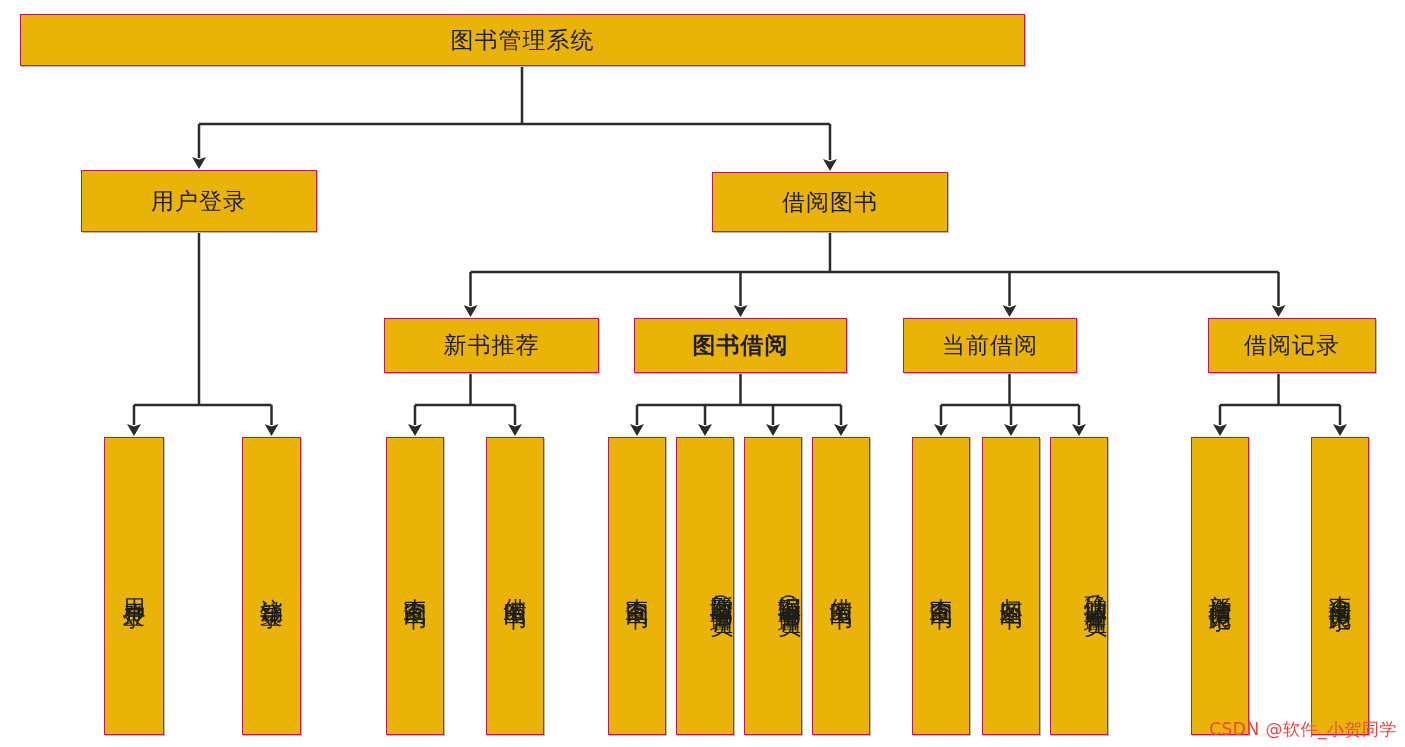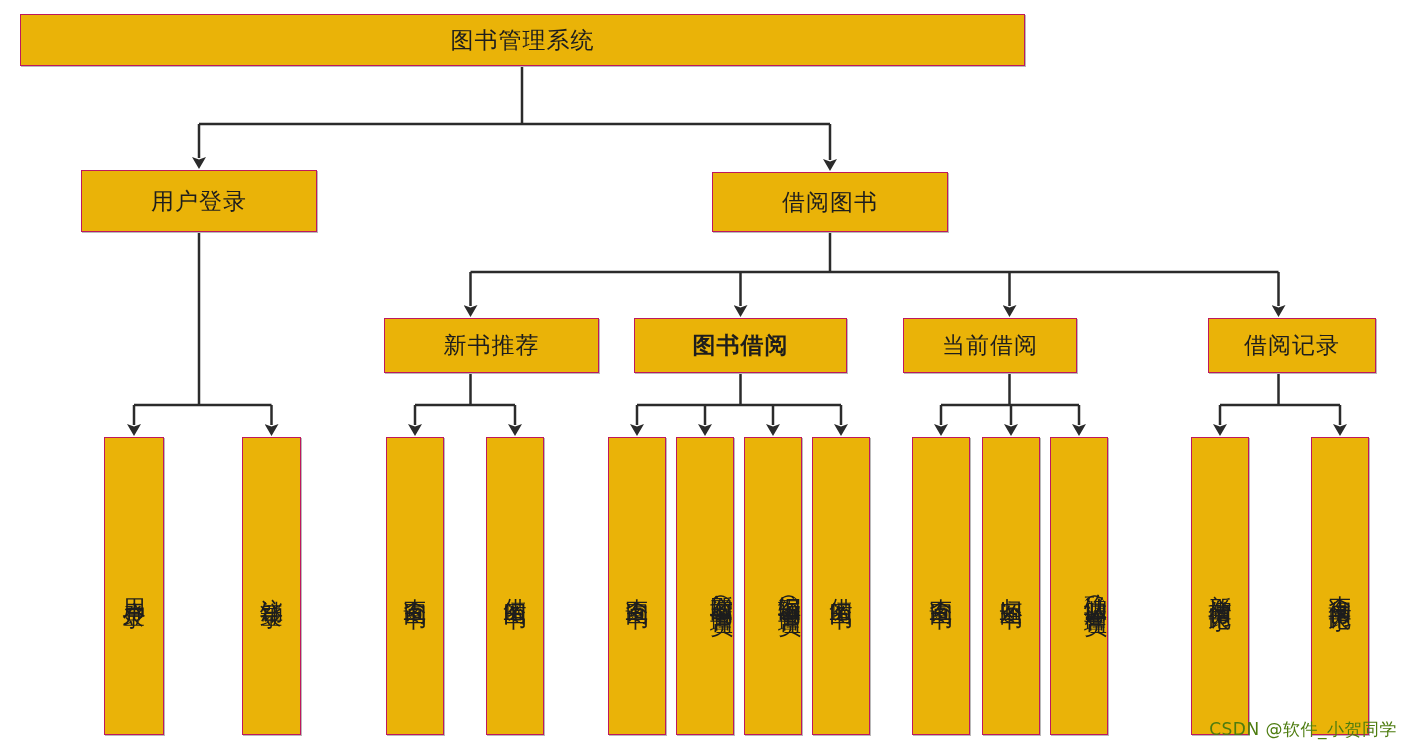--- a/index.html
+++ b/index.html
@@ -72,21 +72,21 @@
     top: 0;
     width: 1405px;
     height: 747px;
     pointer-events: none;
   }
   #watermark {
     position: absolute;
     right: 8px;
     bottom: 6px;
     font-size: 17px;
-    color: #4d7c0f;
+    color: #ef4444;
     letter-spacing: 0.5px;
     white-space: nowrap;
   }
 </style>
 </head>
 <body>
 
 <div id="diagram-root">
   <svg id="connectors" viewBox="0 0 1405 747" width="1405" height="747" xmlns="http://www.w3.org/2000/svg">
     <defs>

